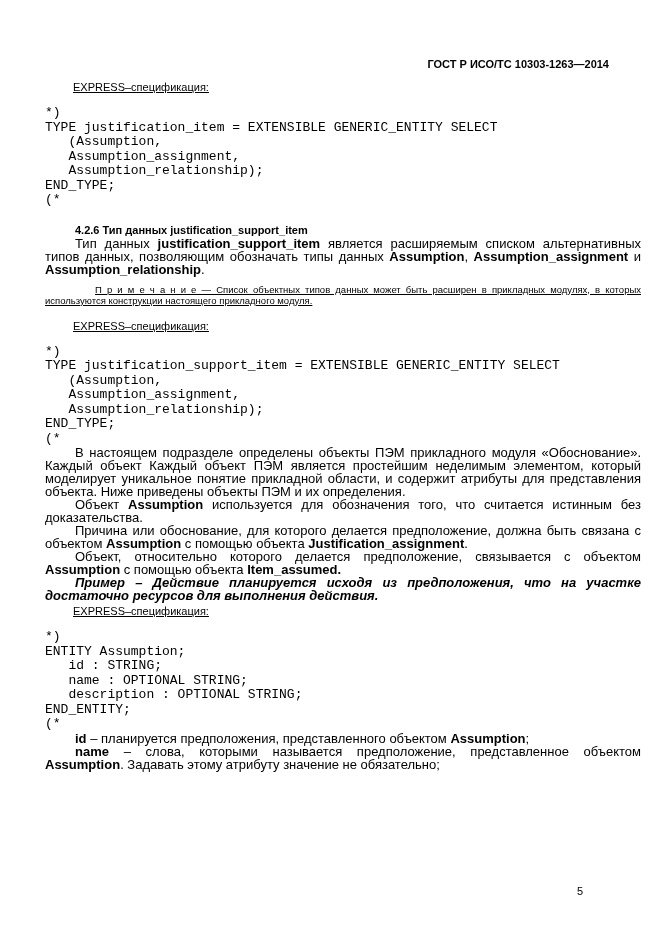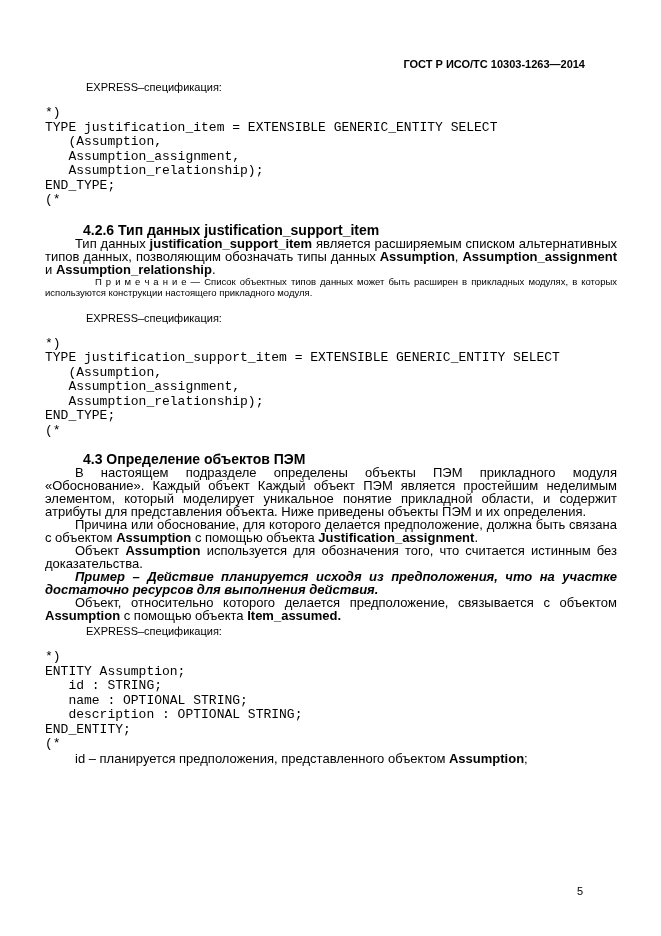--- a/index.html
+++ b/index.html
@@ -7,62 +7,65 @@
   body {
     width: 661px; height: 936px;
     font-family: "Liberation Sans", sans-serif;
     color: #000;
     position: relative;
     overflow: hidden;
   }
   .page {
     position: relative;
     width: 661px; height: 936px;
-    padding: 58px 44px 30px 45px;
+    padding: 58px 20px 30px 45px;
   }
   .doc-header {
     text-align: right;
     padding-right: 32px;
     font-weight: bold;
     font-size: 11px;
     line-height: 13px;
   }
   .label {
     font-size: 11px;
     line-height: 13px;
-    margin-left: 41px;
+    margin-left: 28px;
+    text-decoration: underline;
   }
   .code {
     font-family: "Liberation Mono", "DejaVu Sans Mono", monospace;
     font-size: 13px;
     line-height: 14.5px;
     white-space: pre;
     margin-top: 12px;
   }
   .heading {
-    font-size: 14px;
+    font-size: 11px;
     line-height: 13px;
     font-weight: bold;
-    margin-left: 38px;
+    margin-left: 30px;
   }
   .para {
     font-size: 13px;
     line-height: 13px;
     text-align: justify;
     text-indent: 30px;
   }
   .example {
     font-weight: bold;
     font-style: italic;
   }
   .note {
     font-size: 9.5px;
     line-height: 11px;
     text-align: justify;
     text-indent: 50px;
+    margin-top: 8px;
+    text-decoration: underline;
   }
   .page-number {
     position: absolute;
     right: 78px;
     bottom: 38px;
     font-size: 11px;
     line-height: 13px;
   }
   .mt3  { margin-top: 3px; }
   .mt10 { margin-top: 10px; }
@@ -92,34 +95,34 @@
 
   <p class="label mt14">EXPRESS–спецификация:</p>
   <pre class="code">*)
 TYPE justification_support_item = EXTENSIBLE GENERIC_ENTITY SELECT
    (Assumption,
    Assumption_assignment,
    Assumption_relationship);
 END_TYPE;
 (*</pre>
 
-  <p class="heading mt15">4.3 Определение объектов ПЭМ</p>
   <p class="para">В настоящем подразделе определены объекты ПЭМ прикладного модуля «Обоснование». Каждый объект Каждый объект ПЭМ является простейшим неделимым элементом, который моделирует уникальное понятие прикладной области, и содержит атрибуты для представления объекта. Ниже приведены объекты ПЭМ и их определения.</p>
 
+  <p class="para"><span>Объект </span><span style="font-weight: bold;">Assumption</span><span> используется для обозначения того, что считается истинным без доказательства.</span></p>
   <p class="para"><span>Причина или обоснование, для которого делается предположение, должна быть связана с объектом </span><span style="font-weight: bold;">Assumption</span><span> с помощью объекта </span><span style="font-weight: bold;">Justification_assignment</span><span>.</span></p>
-  <p class="para"><span>Объект </span><span style="font-weight: bold;">Assumption</span><span> используется для обозначения того, что считается истинным без доказательства.</span></p>
+  <p class="para"><span>Объект, относительно которого делается предположение, связывается с объектом </span><span style="font-weight: bold;">Assumption</span><span> с помощью объекта </span><span style="font-weight: bold;">Item_assumed.</span></p>
   <p class="para example">Пример – Действие планируется исходя из предположения, что на участке достаточно ресурсов для выполнения действия.</p>
-  <p class="para"><span>Объект, относительно которого делается предположение, связывается с объектом </span><span style="font-weight: bold;">Assumption</span><span> с помощью объекта </span><span style="font-weight: bold;">Item_assumed.</span></p>
 
   <p class="label mt3">EXPRESS–спецификация:</p>
   <pre class="code">*)
 ENTITY Assumption;
    id : STRING;
    name : OPTIONAL STRING;
    description : OPTIONAL STRING;
 END_ENTITY;
 (*</pre>
 
-  <p class="para"><span style="font-weight: normal;">id</span><span> – планируется предположения, представленного объектом </span><span style="font-weight: bold;">Assumption</span><span>;</span></p>
+  <p class="para"><span style="font-weight: bold;">id</span><span> – планируется предположения, представленного объектом </span><span style="font-weight: bold;">Assumption</span><span>;</span></p>
+  <p class="para"><span style="font-weight: bold;">name</span><span> – слова, которыми называется предположение, представленное объектом </span><span style="font-weight: bold;">Assumption</span><span>. Задавать этому атрибуту значение не обязательно;</span></p>
 
   <div class="page-number">5</div>
 
 </div>
 
 </body></html>

